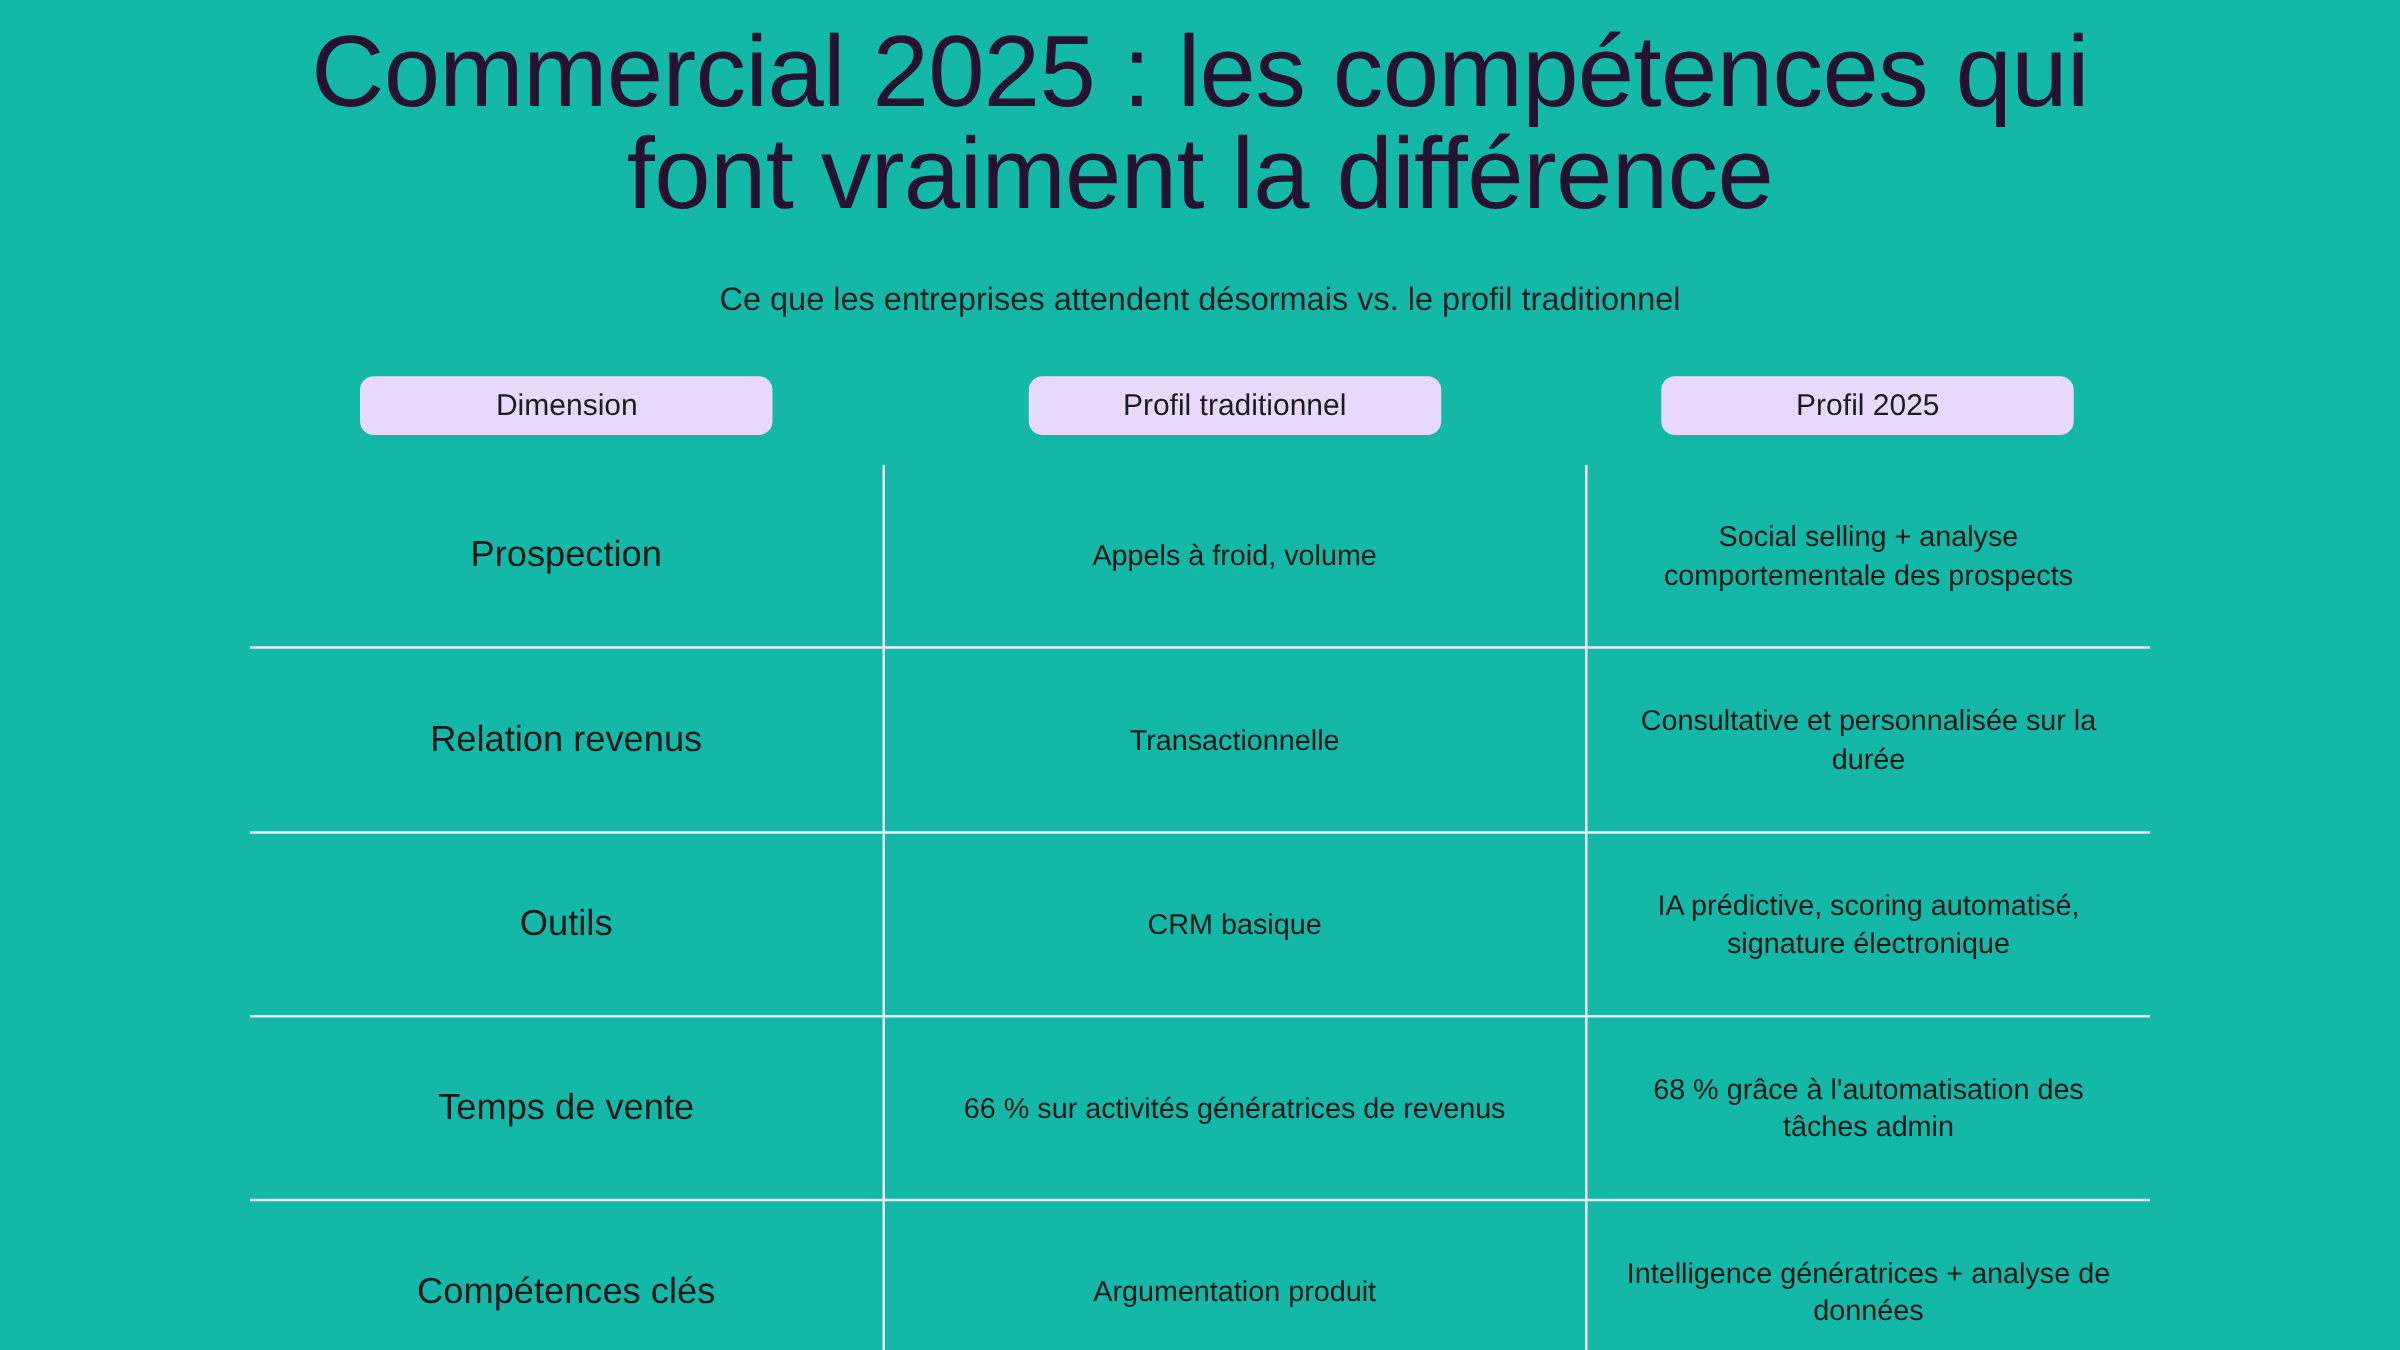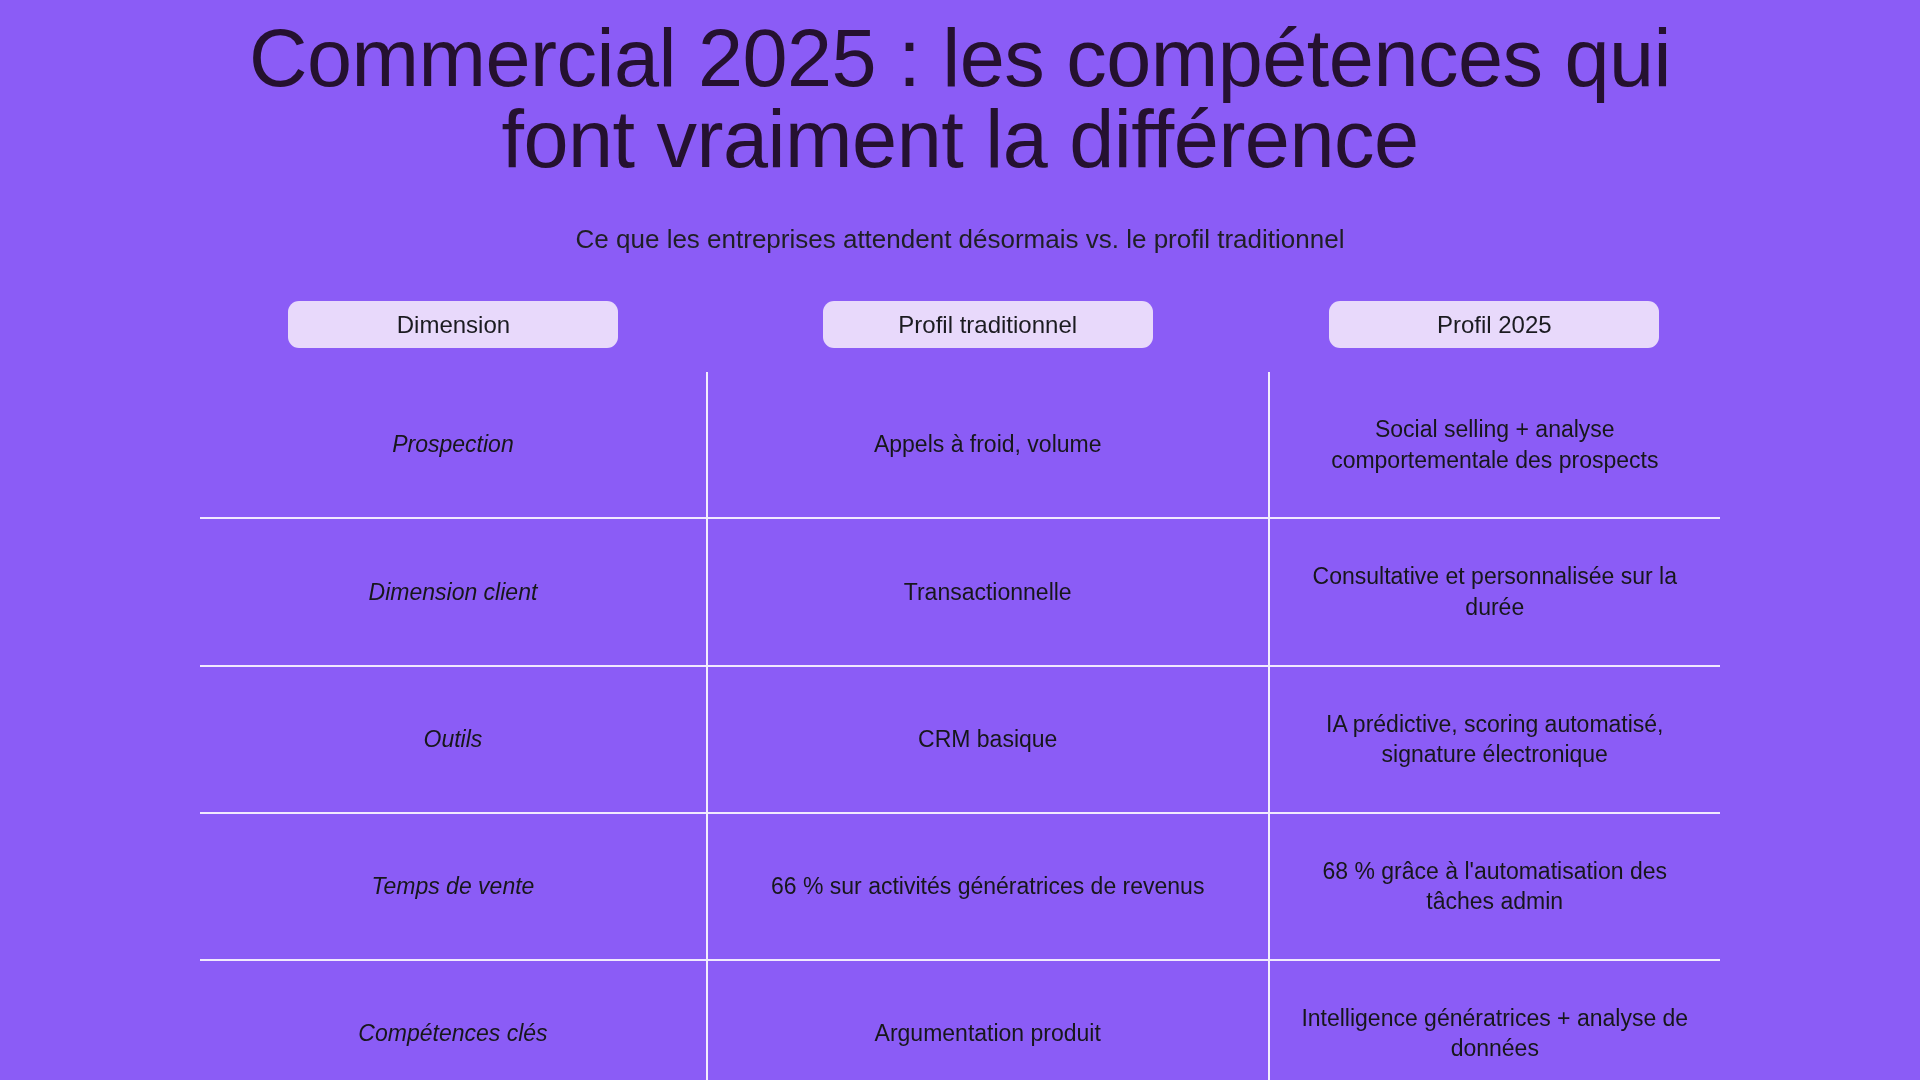--- a/index.html
+++ b/index.html
@@ -16,21 +16,21 @@
     background: #f8f8fb;
     font-family: "Liberation Sans", sans-serif;
     color: #17171b;
     overflow: hidden;
   }
 
   .page {
     position: relative;
     width: 1920px;
     height: 1080px;
-    background: #8b5cf6;
+    background: #14b8a6;
   }
 
   
   .header {
     padding-top: 18px;
     text-align: center;
   }
 
   .page-title {
     margin: 0 auto;
@@ -112,22 +112,21 @@
 
   .table tbody tr:first-child td {
     border-top: 0;
   }
 
   .table tbody td:first-child {
     border-left: 0;
   }
 
   .table tbody td.col-dim {
-    font-size: 23px;
-    font-style: italic;
+    font-size: 29px;
   }
 
   .cell-text {
     display: block;
     max-width: 100%;
   }
 
   .table tbody td.col-2025 .cell-text {
     max-width: 420px;
     margin: 12px auto;
@@ -186,21 +185,21 @@
           <td class="col-trad">
             <span class="cell-text">Appels à froid, volume</span>
           </td>
           <td class="col-2025">
             <span class="cell-text">Social selling + analyse comportementale des prospects</span>
           </td>
         </tr>
 
         <tr>
           <td class="col-dim">
-            <span class="cell-text">Dimension client</span>
+            <span class="cell-text">Relation revenus</span>
           </td>
           <td class="col-trad">
             <span class="cell-text">Transactionnelle</span>
           </td>
           <td class="col-2025">
             <span class="cell-text">Consultative et personnalisée sur la durée</span>
           </td>
         </tr>
 
         <tr>

